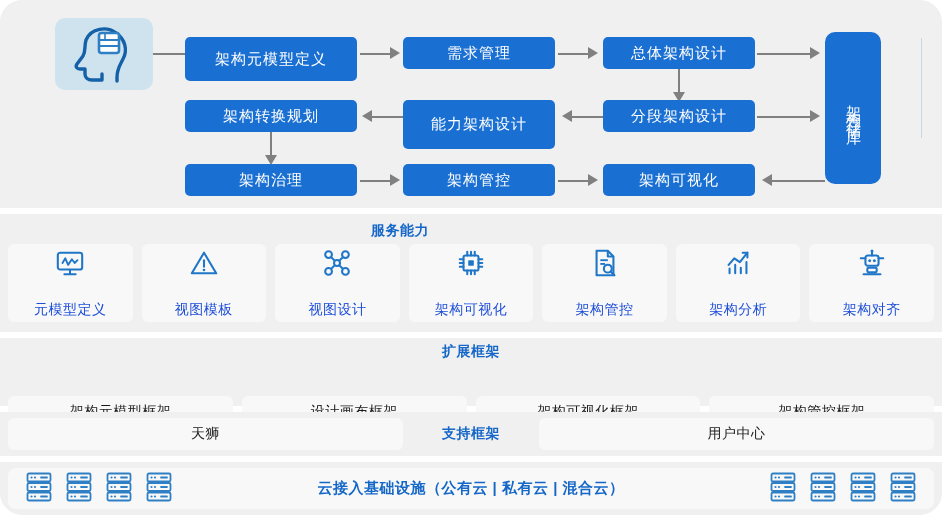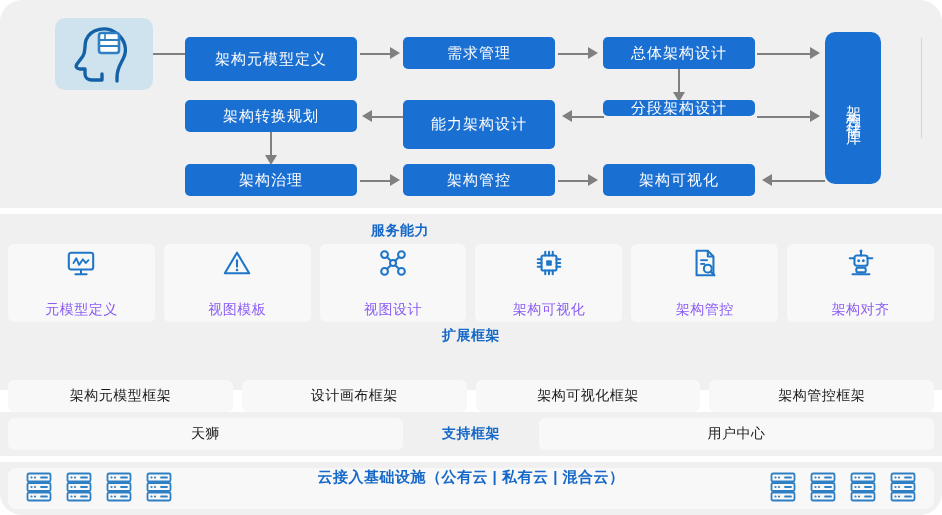--- a/index.html
+++ b/index.html
@@ -48,25 +48,25 @@
   .ah.down{border-left:6px solid transparent;border-right:6px solid transparent;border-top:10px solid #808080;}
 
   
   #band-service{top:214px;height:118px;}
   #band-service .band-title{position:absolute;left:0;width:800px;top:8px;}
   .svc-row{position:absolute;left:8px;top:30px;width:926px;display:flex;gap:9px;}
   .svc-card{
     flex:1;height:78px;background:#f8f8f8;border-radius:6px;
     display:flex;flex-direction:column;align-items:center;justify-content:center;gap:6px;
   }
-  .svc-card .lbl{font-size:14px;color:#8b5cf6;letter-spacing:.5px;margin-top:17px;}
+  .svc-card .lbl{font-size:14px;color:#1d4ed8;letter-spacing:.5px;margin-top:17px;}
   .svc-ico{width:30px;height:30px;display:block;}
 
   
-  #band-ext{top:322px;height:68px;}
+  #band-ext{top:338px;height:68px;}
   #band-ext .band-title{position:absolute;left:0;width:942px;top:5px;}
   .ext-row{position:absolute;left:8px;top:26px;width:926px;display:flex;gap:9px;}
   .ext-card{
     flex:1;height:32px;background:#f8f8f8;border-radius:6px;
     display:flex;align-items:center;justify-content:center;
     font-size:14px;color:#1b1b1b;letter-spacing:.5px;margin-top:32px;
   }
 
   
   #band-support{top:412px;height:44px;}
@@ -78,21 +78,21 @@
   }
   .sup-card.left{width:395px;}
   .sup-card.right{width:395px;}
   .sup-mid{flex:1;text-align:center;}
 
   
   #band-cloud{top:462px;height:53px;border-bottom-left-radius:22px;border-bottom-right-radius:22px;}
   .cloud-inner{
     position:absolute;left:8px;top:6px;width:926px;height:41px;
     background:#f8f8f8;border-radius:8px;
-    display:flex;justify-content:space-between;padding:0 18px;
+    display:flex;align-items:center;justify-content:space-between;padding:0 18px;
     box-sizing:border-box;
   }
   .rack-group{display:flex;gap:14px;align-items:center;}
   .cloud-text{color:#1668c8;font-weight:bold;font-size:15px;letter-spacing:.5px;}
 </style>
 </head>
 <body>
 
 <div class="stage">
 
@@ -143,21 +143,21 @@
     </div>
     <div class="conn h" style="left:372px;top:116px;width:32px;"></div>
     <div class="ah left" style="left:362px;top:110px;"></div>
 
     <div class="node" style="left:403px;top:100px;width:152px;height:49px;">
       <span>能力架构设计</span>
     </div>
     <div class="conn h" style="left:572px;top:116px;width:32px;"></div>
     <div class="ah left" style="left:562px;top:110px;"></div>
 
-    <div class="node" style="left:603px;top:100px;width:152px;height:16px;">
+    <div class="node" style="left:603px;top:100px;width:152px;height:32px;">
       <span>分段架构设计</span>
     </div>
     <div class="conn h" style="left:757px;top:116px;width:56px;"></div>
     <div class="ah right" style="left:810px;top:110px;"></div>
 
     <div class="conn v" style="left:270px;top:132px;height:26px;"></div>
     <div class="ah down" style="left:265px;top:155px;"></div>
 
     <div class="node" style="left:185px;top:164px;width:172px;height:32px;">
       <span>架构治理</span>
@@ -254,20 +254,35 @@
             <path d="M19 3 V9 H25" stroke="#1f76c8" stroke-width="2.2" stroke-linejoin="round"></path>
             <line x1="11" y1="13" x2="19" y2="13" stroke="#1f76c8" stroke-width="2"></line>
             <line x1="11" y1="17" x2="16" y2="17" stroke="#1f76c8" stroke-width="2"></line>
             <circle cx="19" cy="22" r="4.2" stroke="#1f76c8" stroke-width="2.2" fill="#f8f8f8"></circle>
             <line x1="22" y1="25" x2="26" y2="29" stroke="#1f76c8" stroke-width="2.4" stroke-linecap="round"></line>
           </svg>
         </span>
         <span class="lbl">架构管控</span>
       </div>
 
+      <div class="svc-card">
+        <span>
+          <svg class="svc-ico" viewBox="0 0 32 32" fill="none">
+            <g stroke="#1f76c8" stroke-width="2.2" stroke-linecap="round">
+              <line x1="7" y1="22" x2="7" y2="27"></line>
+              <line x1="13" y1="18" x2="13" y2="27"></line>
+              <line x1="19" y1="21" x2="19" y2="27"></line>
+              <line x1="25" y1="15" x2="25" y2="27"></line>
+            </g>
+            <polyline points="6,18 12,11 18,15 26,5" stroke="#1f76c8" stroke-width="2.2" fill="none" stroke-linecap="round" stroke-linejoin="round"></polyline>
+            <polyline points="21,5 26,5 26,10" stroke="#1f76c8" stroke-width="2.2" fill="none" stroke-linecap="round" stroke-linejoin="round"></polyline>
+          </svg>
+        </span>
+        <span class="lbl">架构分析</span>
+      </div>
 
       <div class="svc-card">
         <span>
           <svg class="svc-ico" viewBox="0 0 32 32" fill="none">
             <rect x="9" y="8" width="14" height="11" rx="2.5" stroke="#1f76c8" stroke-width="2.2"></rect>
             <circle cx="13.5" cy="13.5" r="1.6" fill="#1f76c8"></circle>
             <circle cx="18.5" cy="13.5" r="1.6" fill="#1f76c8"></circle>
             <line x1="16" y1="4" x2="16" y2="8" stroke="#1f76c8" stroke-width="2.2" stroke-linecap="round"></line>
             <circle cx="16" cy="3.2" r="1.6" fill="#1f76c8"></circle>
             <line x1="4" y1="11" x2="9" y2="11" stroke="#1f76c8" stroke-width="2.2" stroke-linecap="round"></line>

